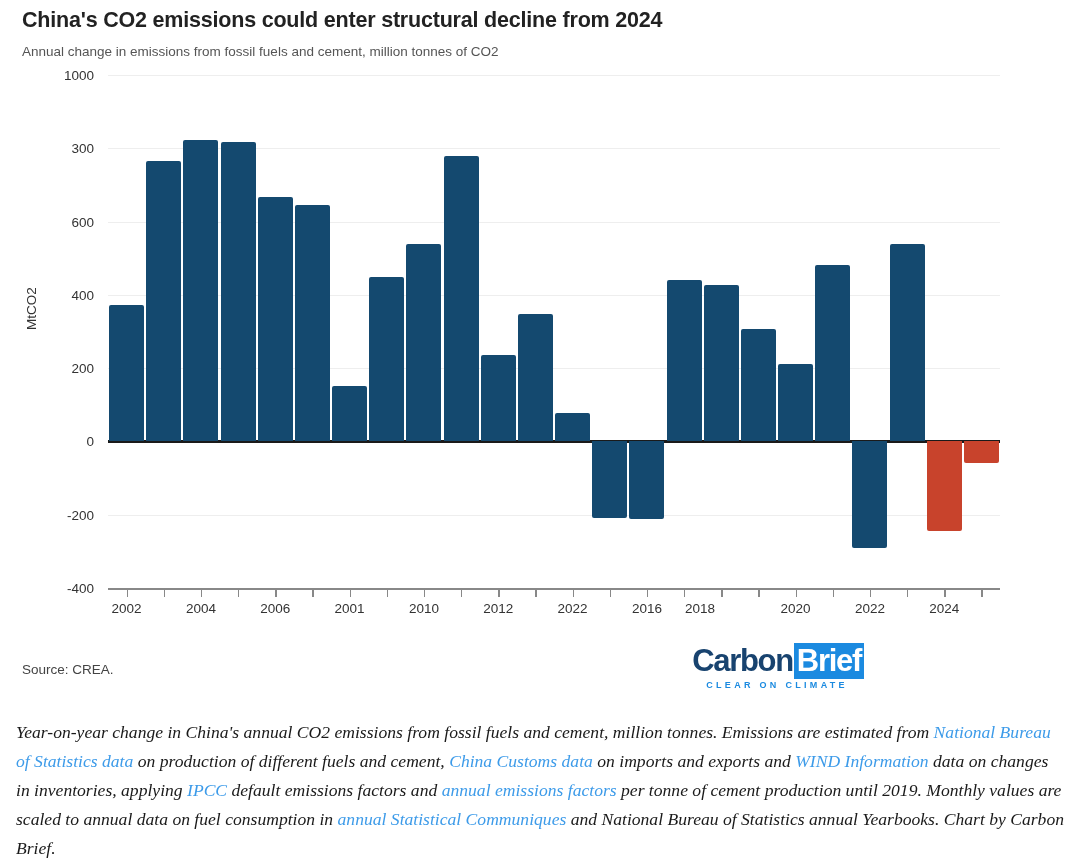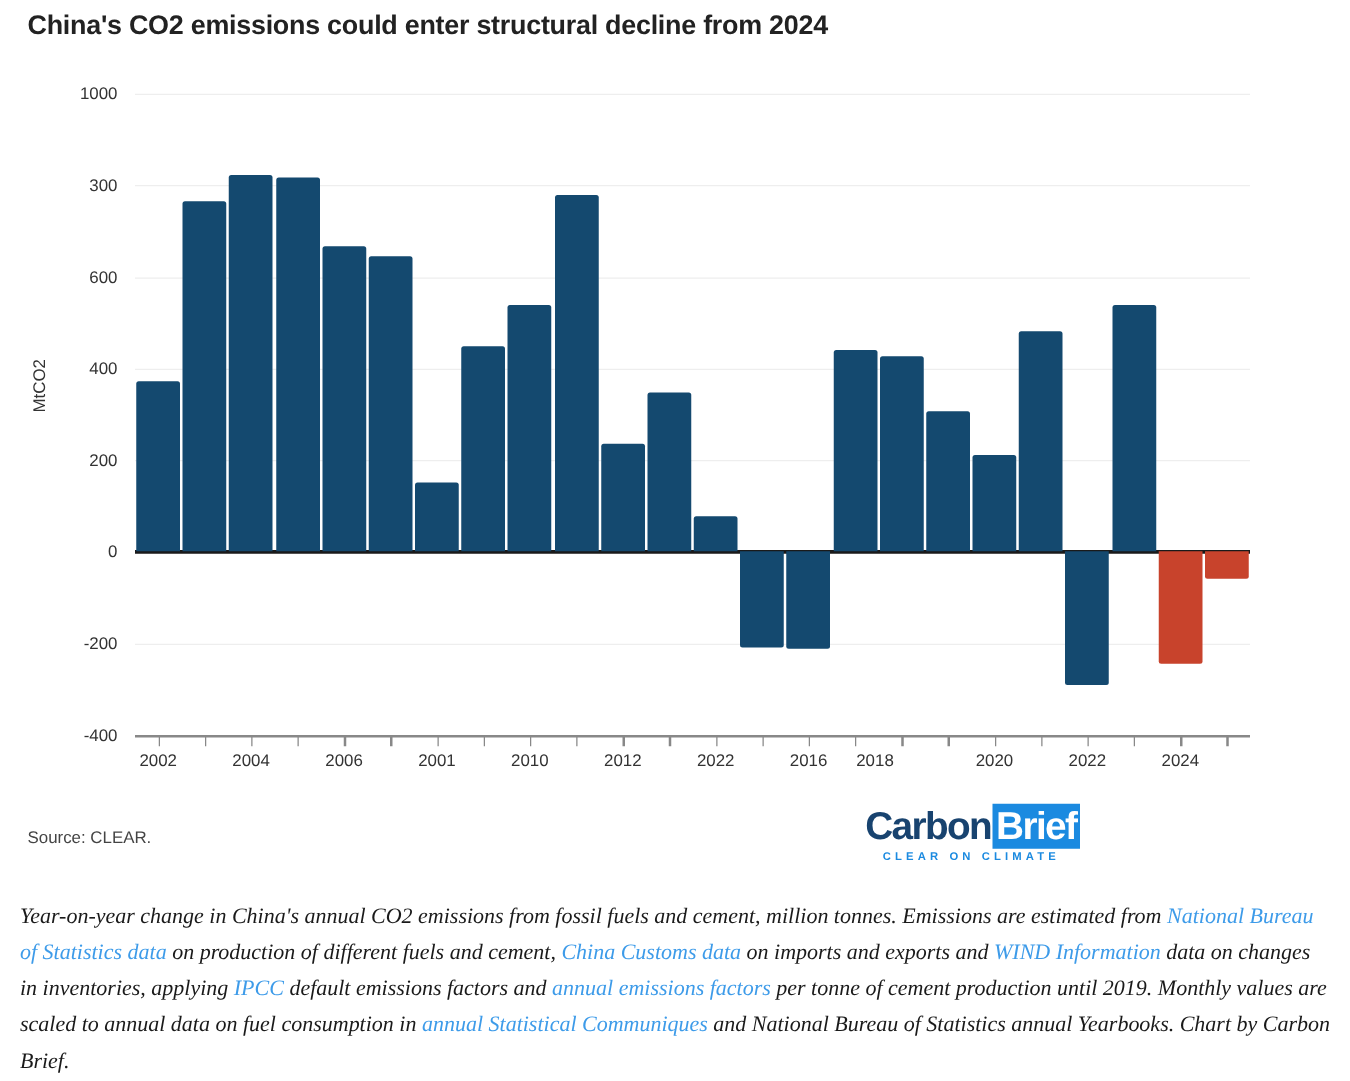--- a/index.html
+++ b/index.html
@@ -107,20 +107,21 @@
   }
   .caption a, .caption .lnk {
     color: #3d9be9; text-decoration: none; font-style: italic;
   }
 </style>
 </head>
 <body>
 <div id="root">
 
 <div class="chart-title">China's CO2 emissions could enter structural decline from 2024</div>
+<div class="chart-subtitle">Annual change in emissions from fossil fuels and cement, million tonnes of CO2</div>
 
 <div class="yaxis-title">MtCO2</div>
 
 <div class="plot-area" id="plot">
       <div class="gridline" style="top: 0px;"></div>
       <div class="ytick-label" style="top: 0px; right: 906px;">1000</div>
       <div class="gridline" style="top: 73.2857px;"></div>
       <div class="ytick-label" style="top: 73.2857px; right: 906px;">300</div>
       <div class="gridline" style="top: 146.571px;"></div>
       <div class="ytick-label" style="top: 146.571px; right: 906px;">600</div>
@@ -193,21 +194,21 @@
       <div class="xtick-label" style="left: 795.583px;">2020</div>
       <div class="xtick" style="left: 832.75px;"></div>
       <div class="xtick" style="left: 869.917px;"></div>
       <div class="xtick-label" style="left: 869.917px;">2022</div>
       <div class="xtick" style="left: 907.083px;"></div>
       <div class="xtick" style="left: 944.25px;"></div>
       <div class="xtick-label" style="left: 944.25px;">2024</div>
       <div class="xtick" style="left: 981.417px;"></div>
     </div>
 
-<div class="source-text">Source: CLEAR.</div>
+<div class="source-text">Source: CREA.</div>
 
 <div class="logo">
   <div class="logo-word"><span class="logo-carbon">Carbon</span><span class="logo-brief">Brief</span></div>
   <div class="logo-tagline">CLEAR ON CLIMATE</div>
 </div>
 
 <div class="caption" id="caption"><span>Year-on-year change in China's annual CO2 emissions from fossil fuels and cement, million tonnes. Emissions are estimated from </span><span class="lnk">National Bureau of Statistics data</span><span> on production of different fuels and cement, </span><span class="lnk">China Customs data</span><span> on imports and exports and </span><span class="lnk">WIND Information</span><span> data on changes in inventories, applying </span><span class="lnk">IPCC</span><span> default emissions factors and </span><span class="lnk">annual emissions factors</span><span> per tonne of cement production until 2019. Monthly values are scaled to annual data on fuel consumption in </span><span class="lnk">annual Statistical Communiques</span><span> and National Bureau of Statistics annual Yearbooks. Chart by Carbon Brief.</span></div>
 
 </div>
 

